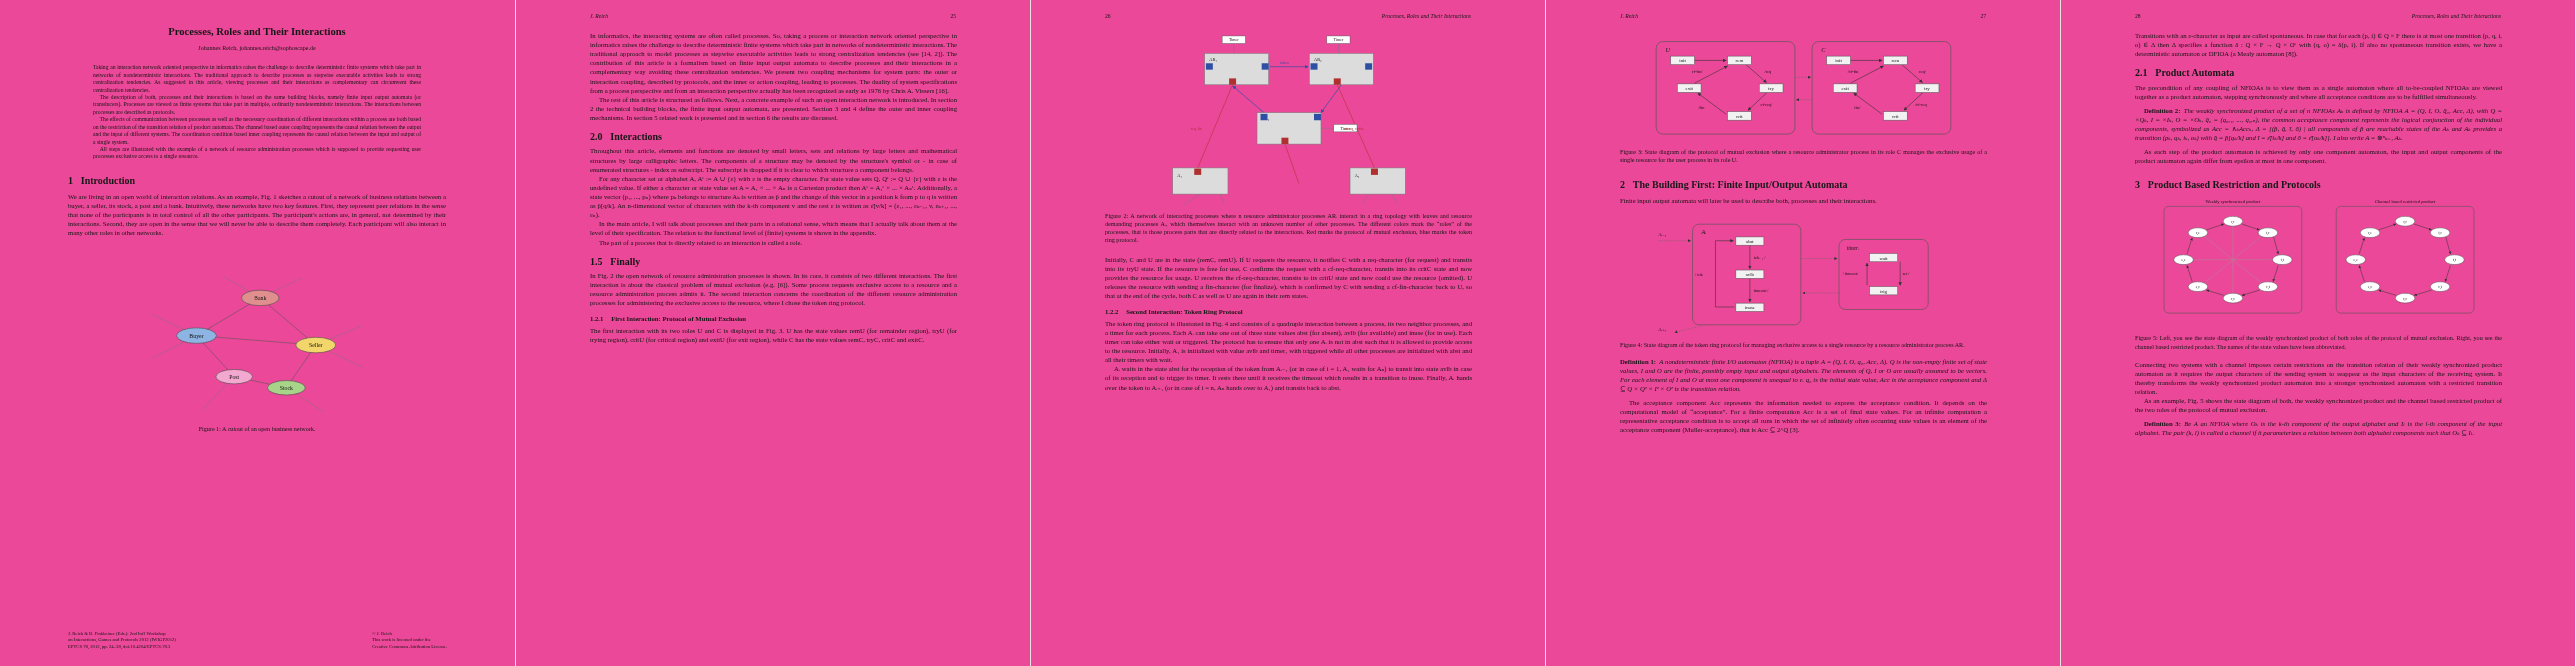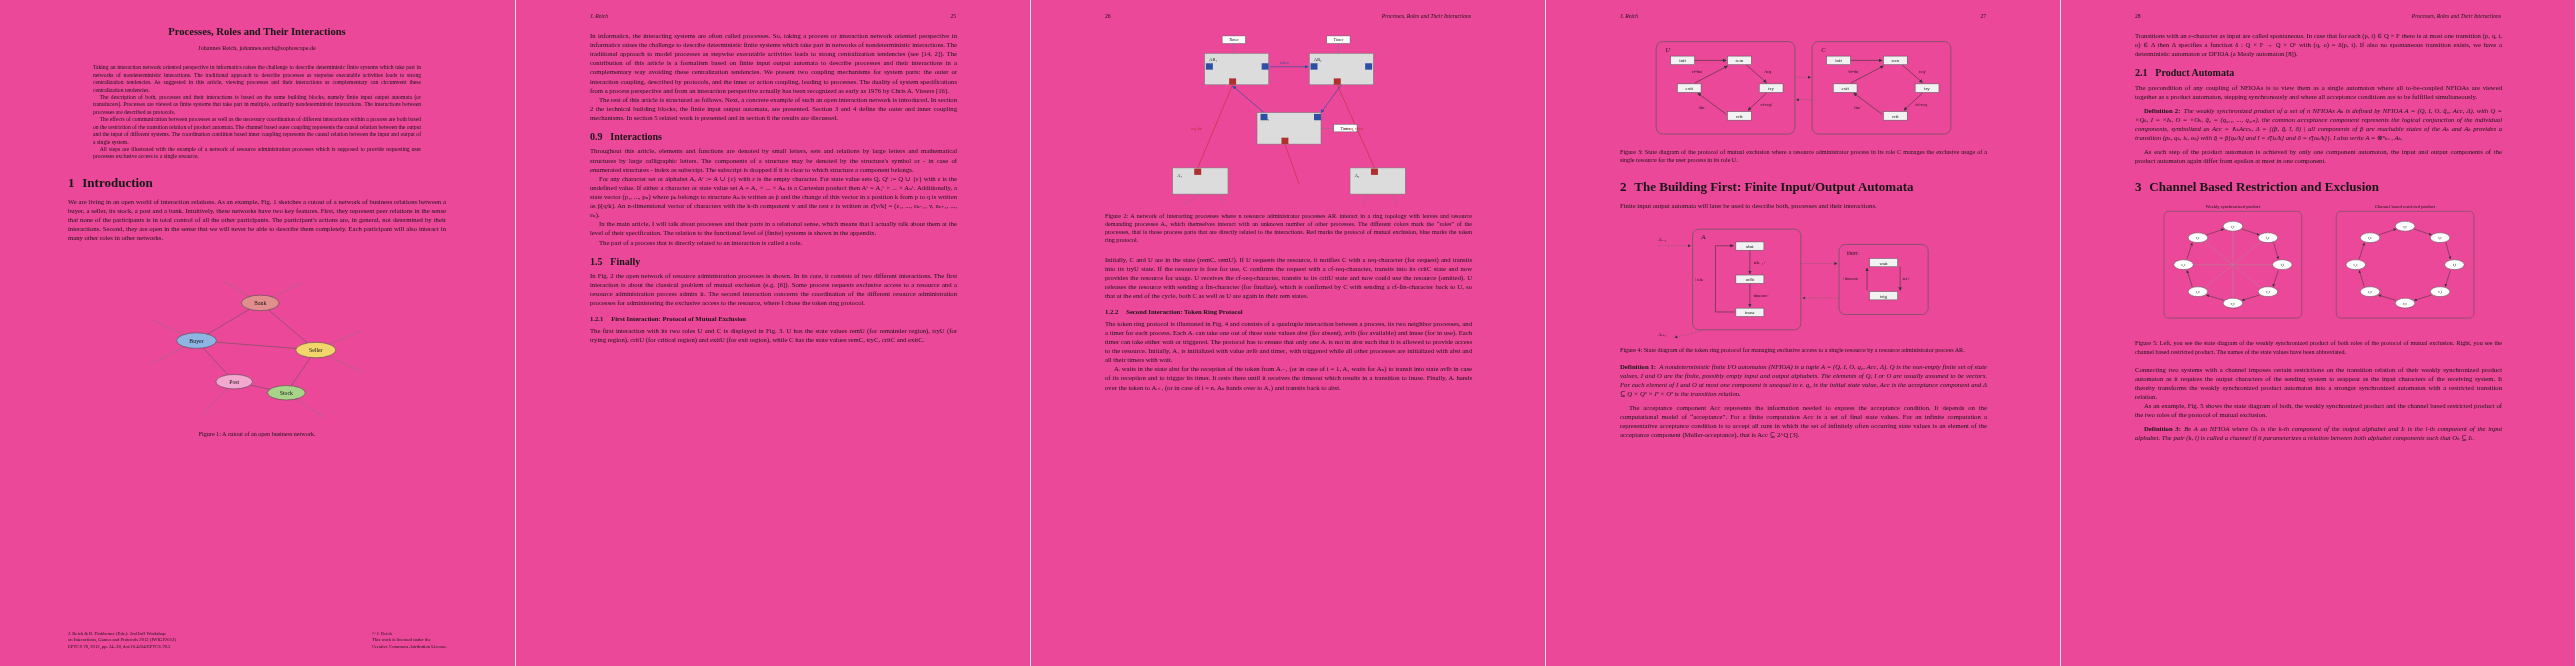--- a/index.html
+++ b/index.html
@@ -10,21 +10,21 @@
   .page+.page{border-left:0.6px solid #e4e4e4;}
   .runhead{position:absolute;top:13.3px;left:74px;right:74px;display:flex;justify-content:space-between;font-size:5.6px;}
   .rh-it{font-style:italic;}
   .col{position:absolute;top:31px;left:74px;width:367px;}
   .titlecol{position:absolute;top:0;left:68px;width:378px;}
   h1.title{font-size:10.6px;font-weight:bold;text-align:center;margin-top:25.6px;}
   .author{font-size:6.1px;text-align:center;margin-top:8.3px;}
   .abstract{width:328px;margin:13.3px auto 0;font-size:5.6px;line-height:1.33;text-align:justify;}
   .abstract p{text-indent:6.7px;}
   .abstract p.first{text-indent:0;}
-  h2.sec{font-size:13px;margin:14.5px 0 5.6px;}
+  h2.sec{font-size:10px;margin:14.5px 0 5.6px;}
   h3.subsec{font-size:10px;margin:9px 0 4.4px;}
   h4.subsubsec{font-size:6.7px;margin:7.8px 0 3.9px;}
   .snum{margin-right:7.8px;}
   p.body{font-size:6.7px;line-height:1.36;text-align:justify;text-indent:9px;}
   p.body.first{text-indent:0;}
   p.def{margin-top:5px;}
   .deflabel{font-weight:bold;margin-right:3.3px;}
   .defbody{font-style:italic;}
   .figwrap{text-align:center;}
   .caption{font-size:6.1px;line-height:1.32;text-align:justify;margin-top:4.4px;}
@@ -126,21 +126,21 @@
 </div>
 
 <div class="page">
   <div class="runhead">
     <span class="rh-it">J. Reich</span>
     <span>25</span>
   </div>
   <div class="col">
     <p class="body first">In informatics, the interacting systems are often called processes. So, taking a process or interaction network oriented perspective in informatics raises the challenge to describe deterministic finite systems which take part in networks of nondeterministic interactions. The traditional approach to model processes as stepwise executable activities leads to strong centralization tendencies (see [14, 2]). The contribution of this article is a formalism based on finite input output automata to describe processes and their interactions in a complementary way avoiding these centralization tendencies. We present two coupling mechanisms for system parts: the outer or interaction coupling, described by protocols, and the inner or action coupling, leading to processes. The duality of system specifications from a process perspective and from an interaction perspective actually has been recognized as early as 1976 by Chris A. Vissers [16].</p>
     <p class="body">The rest of this article is structured as follows. Next, a concrete example of such an open interaction network is introduced. In section 2 the technical building blocks, the finite input output automata, are presented. Section 3 and 4 define the outer and inner coupling mechanisms. In section 5 related work is presented and in section 6 the results are discussed.</p>
-    <h3 class="subsec"><span class="snum">0.9</span><span>Interactions</span></h3>
+    <h3 class="subsec"><span class="snum">2.0</span><span>Interactions</span></h3>
     <p class="body first">Throughout this article, elements and functions are denoted by small letters, sets and relations by large letters and mathematical structures by large calligraphic letters. The components of a structure may be denoted by the structure's symbol or - in case of enumerated structures - index as subscript. The subscript is dropped if it is clear to which structure a component belongs.</p>
     <p class="body">For any character set or alphabet A, Aᵉ := A ∪ {ε} with ε is the empty character. For state value sets Q, Qᵉ := Q ∪ {ε} with ε is the undefined value. If either a character or state value set A = A₁ × ... × Aₙ is a Cartesian product then Aᵉ = A₁ᵉ × ... × Aₙᵉ. Additionally, a state vector (p₁, ..., pₙ) where pₖ belongs to structure Aₖ is written as p̄ and the change of this vector in a position k from p to q is written as p̄[q/k]. An n-dimensional vector of characters with the k-th component v and the rest ε is written as ε̄[v/k] = (ε₁, ..., εₖ₋₁, v, εₖ₊₁, ..., εₙ).</p>
     <p class="body">In the main article, I will talk about processes and their parts in a relational sense, which means that I actually talk about them at the level of their specification. The relation to the functional level of (finite) systems is shown in the appendix.</p>
     <p class="body">The part of a process that is directly related to an interaction is called a role.</p>
     <h3 class="subsec"><span class="snum">1.5</span><span>Finally</span></h3>
     <p class="body first">In Fig. 2 the open network of resource administration processes is shown. In its core, it consists of two different interactions. The first interaction is about the classical problem of mutual exclusion (e.g. [6]). Some process requests exclusive access to a resource and a resource administration process admits it. The second interaction concerns the coordination of the different resource administration processes for administering the exclusive access to the resource, where I chose the token ring protocol.</p>
     <h4 class="subsubsec"><span class="snum">1.2.1</span><span>First Interaction: Protocol of Mutual Exclusion</span></h4>
     <p class="body first">The first interaction with its two roles U and C is displayed in Fig. 3. U has the state values remU (for remainder region), tryU (for trying region), critU (for critical region) and exitU (for exit region), while C has the state values remC, tryC, critC and exitC.</p>
   </div>
 </div>
@@ -360,21 +360,21 @@
   <div class="runhead">
     <span>28</span>
     <span class="rh-it">Processes, Roles and Their Interactions</span>
   </div>
   <div class="col">
     <p class="body first">Transitions with an ε-character as input are called spontaneous. In case that for each (p, i) ∈ Q × Iᵉ there is at most one transition (p, q, i, o) ∈ Δ then Δ specifies a function δ : Q × Iᵉ → Q × Oᵉ with (q, o) = δ(p, i). If also no spontaneous transition exists, we have a deterministic automaton or DFIOA (a Mealy automaton [8]).</p>
     <h3 class="subsec"><span class="snum">2.1</span><span>Product Automata</span></h3>
     <p class="body first">The precondition of any coupling of NFIOAs is to view them as a single automaton where all to-be-coupled NFIOAs are viewed together as a product automaton, stepping synchronously and where all acceptance conditions are to be fulfilled simultaneously.</p>
     <p class="body def"><span class="deflabel">Definition 2:</span><span class="defbody">The weakly synchronized product of a set of n NFIOAs Aₖ is defined by NFIOA A = (Q, I, O, q̄₀, Acc, Δ), with Q = ×Qₖ, I = ×Iₖ, O = ×Oₖ, q̄₀ = (q₀,₁, ..., q₀,ₙ), the common acceptance component represents the logical conjunction of the individual components, symbolized as Acc = ∧ₖAccₖ, Δ = {(p̄, q̄, ī, ō) | all components of p̄ are reachable states of the Aₖ and Aₖ provides a transition (pₖ, qₖ, iₖ, oₖ) with q̄ = p̄[qₖ/k] and ī = ε̄[iₖ/k] and ō = ε̄[oₖ/k]}. I also write A = ⊗ⁿₖ₌₁ Aₖ.</span></p>
     <p class="body" style="margin-top:4.4px;">As each step of the product automaton is achieved by only one component automaton, the input and output components of the product automaton again differ from epsilon at most in one component.</p>
-    <h2 class="sec"><span class="snum">3</span><span>Channel Based Restriction and Exclusion</span></h2>
+    <h2 class="sec"><span class="snum">3</span><span>Product Based Restriction and Protocols</span></h2>
     <div class="figwrap">
       <svg width="322" height="132" viewBox="0 0 560 230">
         <defs>
           <marker id="arF5" viewBox="0 0 10 10" refX="9" refY="5" markerWidth="5.5" markerHeight="5.5" orient="auto">
               <path d="M0,0L10,5L0,10z" fill="#333"></path>
             </marker>
         </defs>
         <g>
           <text x="130" y="12" class="figtitle">Weakly synchronized product</text>
           <rect x="10" y="18" width="240" height="186" rx="8" class="roundbox"></rect>

